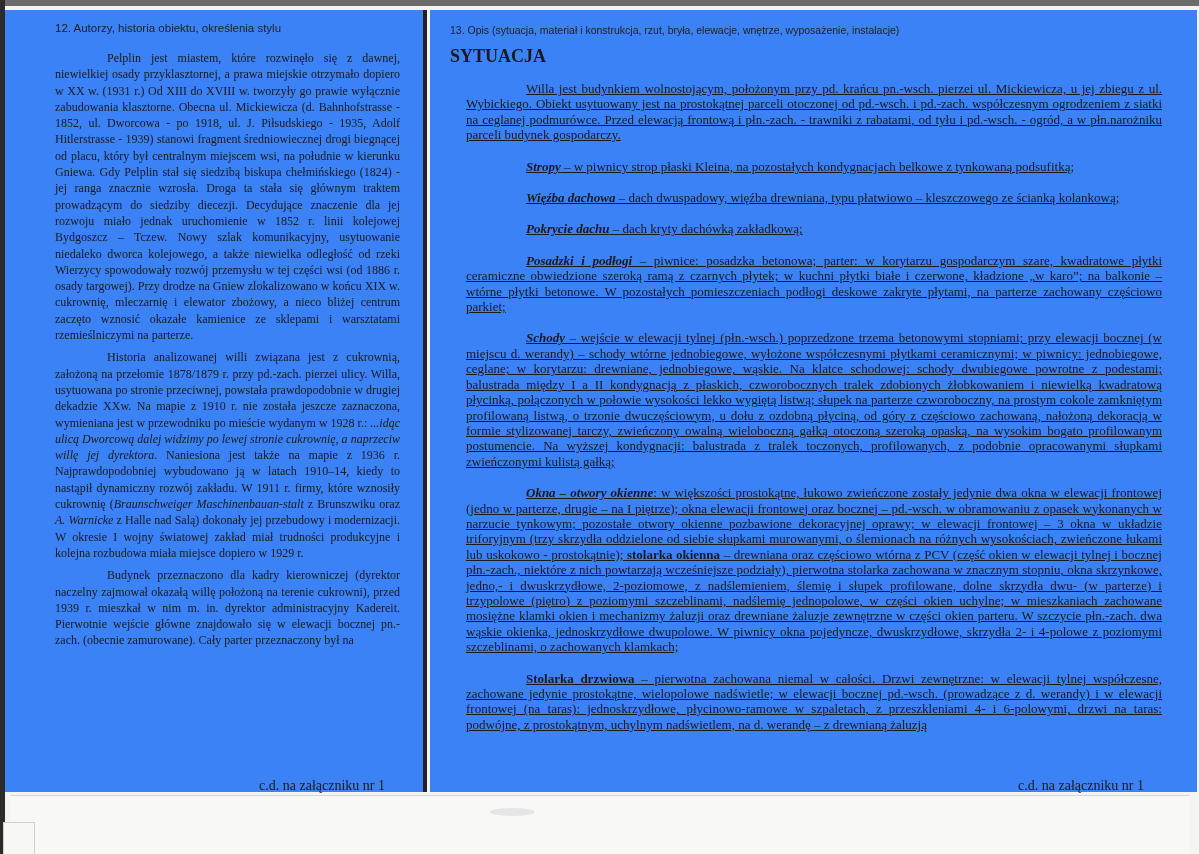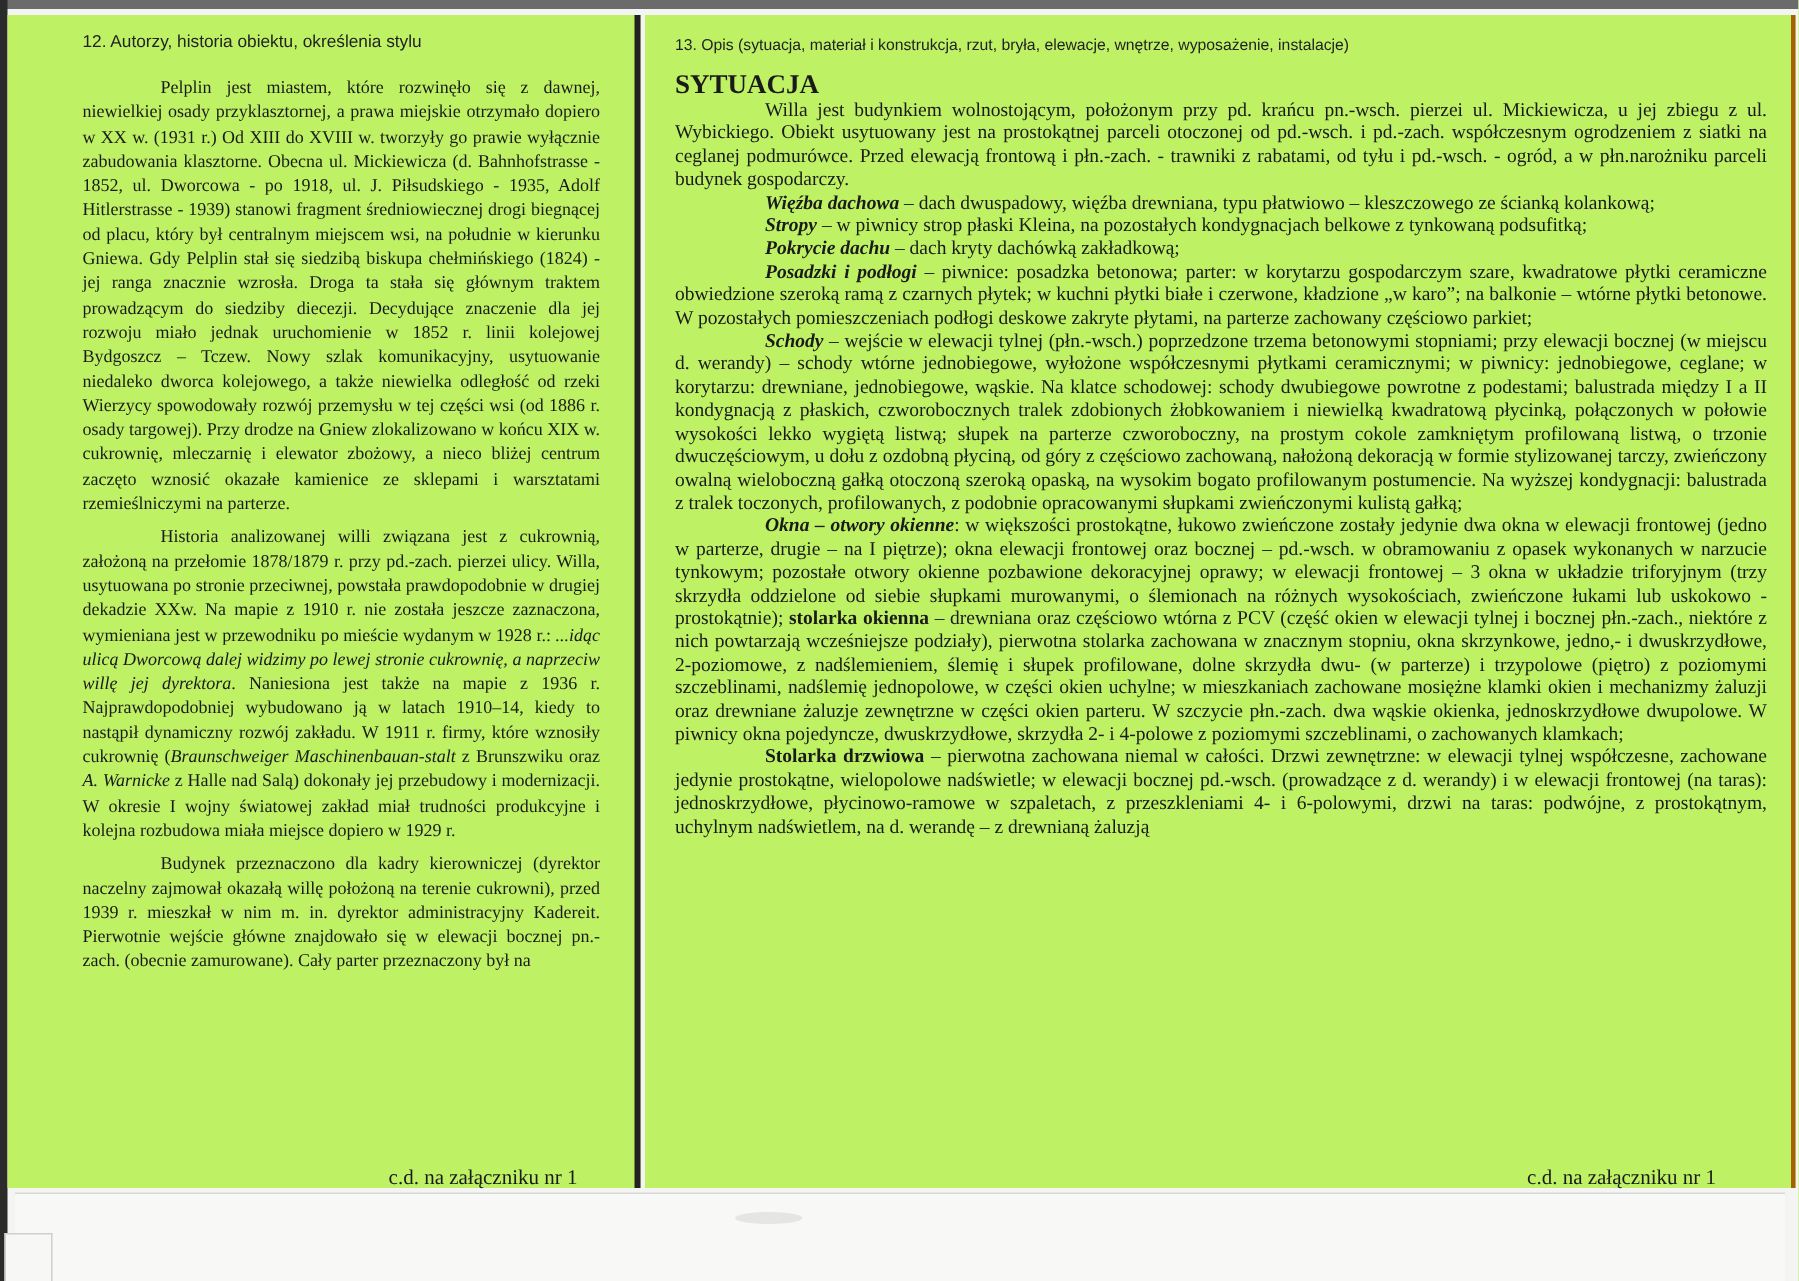--- a/index.html
+++ b/index.html
@@ -5,43 +5,43 @@
   html, body { margin: 0; padding: 0; }
   body {
     width: 1199px; height: 854px; overflow: hidden; position: relative;
     background: #f4f4f2;
     font-family: "Liberation Serif", serif;
     color: #1a1a1a;
   }
   .topbar { position: absolute; left: 0; top: 0; width: 1199px; height: 6px; background: #6b6b6b; }
   .leftedge { position: absolute; left: 0; top: 0; width: 5px; height: 854px; background: #2b2b2b; }
   .page {
-    position: absolute; top: 10px; bottom: 0; background: #bef264;
+    position: absolute; top: 10px; bottom: 0; background: #3b82f6;
   }
   .page-left { left: 5px; width: 418px; border-right: 4px solid #222; height: 782px; }
-  .page-right { left: 430px; width: 764px; height: 782px; border-right: 3px solid #a16207; }
+  .page-right { left: 430px; width: 764px; height: 782px; border-right: 3px solid #3b82f6; }
   .section-header {
     font-family: "Liberation Sans", sans-serif; font-size: 11.5px; color: #222;
   }
   .left-header { position: absolute; left: 50px; top: 12px; }
   .right-header { position: absolute; left: 20px; top: 14px; font-size: 10.5px; }
   .left-body {
     position: absolute; left: 50px; top: 40px; width: 345px;
     font-size: 12px; line-height: 16.3px; text-align: justify;
   }
   .left-body p { margin: 0 0 6px 0; text-indent: 52px; }
   .left-body p.nomargin { margin-bottom: 0; }
   .cont-left { position: absolute; right: 38px; top: 768px; font-size: 14px; }
   .right-body {
     position: absolute; left: 20px; top: 38px; width: 728px;
     font-size: 13px; line-height: 15.4px; text-align: justify;
   }
   .right-body h3 { margin: 0; font-size: 18px; font-weight: bold; line-height: 17px; }
   .right-body h3.second { margin-top: 10px; }
-  .right-body p { margin: 0; text-indent: 60px; }
+  .right-body p { margin: 16px; text-indent: 60px; text-decoration: underline; }
   .right-body .lead { font-style: italic; font-weight: bold; }
   .right-body .boldlead { font-weight: bold; }
   .cont-right { position: absolute; right: 50px; top: 768px; font-size: 14px; }
   .bottom-sheet {
     position: absolute; left: 10px; top: 795px; width: 1180px; height: 59px;
     background: #f8f8f7; border-top: 1px solid #d6d6d6;
   }
   .bottom-tab { position: absolute; left: 3px; top: 822px; width: 30px; height: 32px; border: 1px solid #cfcfcf; border-bottom: none; background: #f7f7f6; }
   .smudge { position: absolute; left: 490px; top: 808px; width: 45px; height: 8px; background: #d8d8d8; border-radius: 50%; opacity: .6; }
 </style>
@@ -59,22 +59,22 @@
     <p class="nomargin">Budynek przeznaczono dla kadry kierowniczej (dyrektor naczelny zajmował okazałą willę położoną na terenie cukrowni), przed 1939 r. mieszkał w nim m. in. dyrektor administracyjny Kadereit. Pierwotnie wejście główne znajdowało się w elewacji bocznej pn.-zach. (obecnie zamurowane). Cały parter przeznaczony był na</p>
   </div>
   <div class="cont-left">c.d. na załączniku nr 1</div>
 </div>
 
 <div class="page page-right">
   <div class="section-header right-header">13. Opis (sytuacja, materiał i konstrukcja, rzut, bryła, elewacje, wnętrze, wyposażenie, instalacje)</div>
   <div class="right-body">
     <h3>SYTUACJA</h3>
     <p>Willa jest budynkiem wolnostojącym, położonym przy pd. krańcu pn.-wsch. pierzei ul. Mickiewicza, u jej zbiegu z ul. Wybickiego. Obiekt usytuowany jest na prostokątnej parceli otoczonej od pd.-wsch. i pd.-zach. współczesnym ogrodzeniem z siatki na ceglanej podmurówce. Przed elewacją frontową i płn.-zach. - trawniki z rabatami, od tyłu i pd.-wsch. - ogród, a w płn.narożniku parceli budynek gospodarczy.</p>
+    <p><span class="lead">Stropy</span><span> – w piwnicy strop płaski Kleina, na pozostałych kondygnacjach belkowe z tynkowaną podsufitką;</span></p>
     <p><span class="lead">Więźba dachowa</span><span> – dach dwuspadowy, więźba drewniana, typu płatwiowo – kleszczowego ze ścianką kolankową;</span></p>
-    <p><span class="lead">Stropy</span><span> – w piwnicy strop płaski Kleina, na pozostałych kondygnacjach belkowe z tynkowaną podsufitką;</span></p>
     <p><span class="lead">Pokrycie dachu</span><span> – dach kryty dachówką zakładkową;</span></p>
     <p><span class="lead">Posadzki i podłogi</span><span> – piwnice: posadzka betonowa; parter: w korytarzu gospodarczym szare, kwadratowe płytki ceramiczne obwiedzione szeroką ramą z czarnych płytek; w kuchni płytki białe i czerwone, kładzione „w karo”; na balkonie – wtórne płytki betonowe. W pozostałych pomieszczeniach podłogi deskowe zakryte płytami, na parterze zachowany częściowo parkiet;</span></p>
     <p><span class="lead">Schody</span><span> – wejście w elewacji tylnej (płn.-wsch.) poprzedzone trzema betonowymi stopniami; przy elewacji bocznej (w miejscu d. werandy) – schody wtórne jednobiegowe, wyłożone współczesnymi płytkami ceramicznymi; w piwnicy: jednobiegowe, ceglane; w korytarzu: drewniane, jednobiegowe, wąskie. Na klatce schodowej: schody dwubiegowe powrotne z podestami; balustrada między I a II kondygnacją z płaskich, czworobocznych tralek zdobionych żłobkowaniem i niewielką kwadratową płycinką, połączonych w połowie wysokości lekko wygiętą listwą; słupek na parterze czworoboczny, na prostym cokole zamkniętym profilowaną listwą, o trzonie dwuczęściowym, u dołu z ozdobną płyciną, od góry z częściowo zachowaną, nałożoną dekoracją w formie stylizowanej tarczy, zwieńczony owalną wieloboczną gałką otoczoną szeroką opaską, na wysokim bogato profilowanym postumencie. Na wyższej kondygnacji: balustrada z tralek toczonych, profilowanych, z podobnie opracowanymi słupkami zwieńczonymi kulistą gałką;</span></p>
     <p><span class="lead">Okna – otwory okienne</span><span>: w większości prostokątne, łukowo zwieńczone zostały jedynie dwa okna w elewacji frontowej (jedno w parterze, drugie – na I piętrze); okna elewacji frontowej oraz bocznej – pd.-wsch. w obramowaniu z opasek wykonanych w narzucie tynkowym; pozostałe otwory okienne pozbawione dekoracyjnej oprawy; w elewacji frontowej – 3 okna w układzie triforyjnym (trzy skrzydła oddzielone od siebie słupkami murowanymi, o ślemionach na różnych wysokościach, zwieńczone łukami lub uskokowo - prostokątnie); </span><span class="boldlead">stolarka okienna</span><span> – drewniana oraz częściowo wtórna z PCV (część okien w elewacji tylnej i bocznej płn.-zach., niektóre z nich powtarzają wcześniejsze podziały), pierwotna stolarka zachowana w znacznym stopniu, okna skrzynkowe, jedno,- i dwuskrzydłowe, 2-poziomowe, z nadślemieniem, ślemię i słupek profilowane, dolne skrzydła dwu- (w parterze) i trzypolowe (piętro) z poziomymi szczeblinami, nadślemię jednopolowe, w części okien uchylne; w mieszkaniach zachowane mosiężne klamki okien i mechanizmy żaluzji oraz drewniane żaluzje zewnętrzne w części okien parteru. W szczycie płn.-zach. dwa wąskie okienka, jednoskrzydłowe dwupolowe. W piwnicy okna pojedyncze, dwuskrzydłowe, skrzydła 2- i 4-polowe z poziomymi szczeblinami, o zachowanych klamkach;</span></p>
     <p><span class="boldlead">Stolarka drzwiowa</span><span> – pierwotna zachowana niemal w całości. Drzwi zewnętrzne: w elewacji tylnej współczesne, zachowane jedynie prostokątne, wielopolowe nadświetle; w elewacji bocznej pd.-wsch. (prowadzące z d. werandy) i w elewacji frontowej (na taras): jednoskrzydłowe, płycinowo-ramowe w szpaletach, z przeszkleniami 4- i 6-polowymi, drzwi na taras: podwójne, z prostokątnym, uchylnym nadświetlem, na d. werandę – z drewnianą żaluzją</span></p>
   </div>
   <div class="cont-right">c.d. na załączniku nr 1</div>
 </div>
 
 <div class="bottom-sheet"></div>

